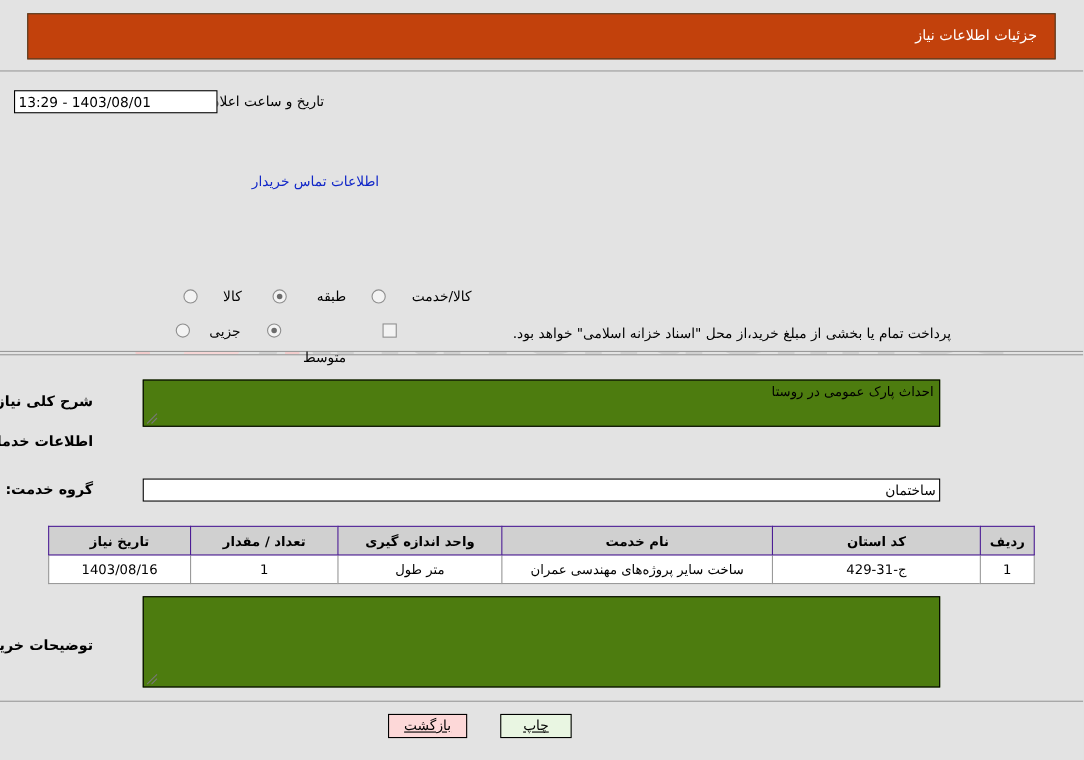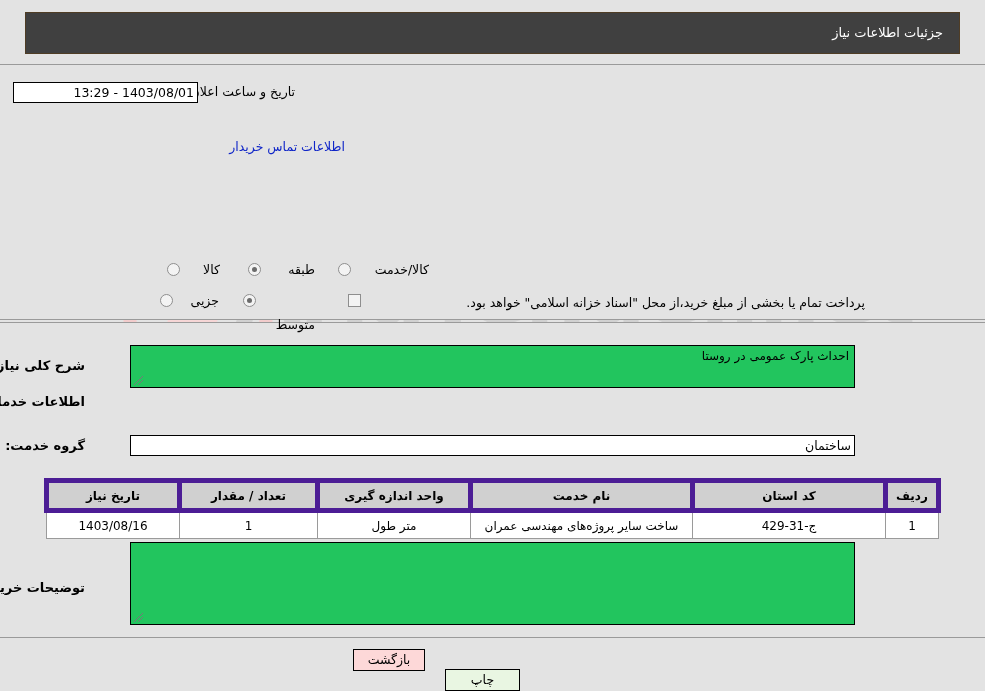--- a/index.html
+++ b/index.html
@@ -37,21 +37,21 @@
   #watermark .wm-shield{
     position:absolute;
     left:28px; top:0px;
   }
 
   
   #pageheader{
     position:absolute;
     left:25px; top:12px;
     width:935px; height:42px;
-    background:#404040;
+    background:#c2410c;
     border:1px solid #4f3d25;
     box-sizing:border-box;
     color:#fff;
     z-index:3;
   }
   #pageheader .ttl{
     position:absolute;
     right:16px; top:12px;
     font-size:13px;
   }
@@ -85,21 +85,21 @@
     border:1px solid #000;
     box-sizing:border-box;
     height:21px;
     line-height:19px;
     font-size:12.5px;
     padding:0 3px;
     overflow:hidden;
     white-space:nowrap;
   }
   .fld.rt{text-align:right;}
-  .fld.num{direction:ltr;text-align:right;}
+  .fld.num{direction:ltr;text-align:left;}
   .fld.yellow{background:#fbfbe7;}
 
   .lnk{
     position:absolute;
     color:#1026c8;
     font-size:12.5px;
     white-space:nowrap;
     cursor:pointer;
     z-index:9;
     background:transparent;
@@ -126,21 +126,21 @@
     position:absolute;
     width:13px;height:13px;
     border:1px solid #8e8e8e;
     background:#f3f3f3;
     box-sizing:border-box;
   }
 
   
   .ta{
     position:absolute;
-    background:#22c55e;
+    background:#4d7c0f;
     border:1px solid #000;
     box-sizing:border-box;
     font-size:12px;
     padding:3px 5px 0 5px;
     line-height:15px;
     text-align:right;
     overflow:hidden;
   }
   .ta .grip{
     position:absolute;
@@ -152,21 +152,21 @@
   #tbl{
     position:absolute;
     left:44px; top:478px;
     width:897px;
     border-collapse:collapse;
     font-size:12px;
     z-index:7;
   }
   #tbl th{
     background:#d0d0d0;
-    border:5px solid #4c1d95;
+    border:1px solid #4c1d95;
     height:25px;
     font-weight:bold;
     font-size:12px;
     text-align:center;
     padding:0 4px;
     white-space:nowrap;
   }
   #tbl td{
     background:#fff;
     border:1px solid #9a9a9a;
@@ -189,20 +189,21 @@
     position:absolute;
     height:22px;
     border:1px solid #000;
     box-sizing:border-box;
     font-size:12.5px;
     line-height:20px;
     text-align:center;
     cursor:pointer;
     font-family:"DejaVu Sans","Liberation Sans",sans-serif;
     padding:0;
+    text-decoration:underline;
   }
   #btn-print{background:#e9f6e2;}
   #btn-back{background:#fdd8d8;}
 </style>
 </head>
 <body>
 
 <div id="watermark">
   <svg class="wm-shield" width="150" height="190" viewBox="0 0 150 190">
     <path d="M75 4 L144 30 L144 92 C144 140 110 170 75 186 C40 170 6 140 6 92 L6 30 Z" fill="none" stroke="#f2cccc" stroke-width="13"></path>
@@ -221,21 +222,21 @@
 <div class="fld num" style="right:607px; top:82px; width:283px;">1103110620000001</div>
 
 <div class="lbl" style="right:690px; top:84px; z-index:8;">تاریخ و ساعت اعلان عمومی:</div>
 <div class="fld num" style="right:787px; top:82px; width:185px; z-index:8;">13:29 - 1403/08/01</div>
 
 <div class="lbl" style="right:900px; top:111px;">نام دستگاه خریدار:</div>
 <div class="fld rt" style="right:607px; top:109px; width:375px;">دهیاری رمیله سفلی بخش مشراگه شهرستان رامشیر</div>
 
 <div class="lbl" style="right:900px; top:139px;">ایجاد کننده درخواست:</div>
 <div class="fld rt" style="right:607px; top:137px; width:375px;">امین خالدی مسئول مالی دهیاری رمیله سفلی بخش مشراگه شهرستان رامشیر</div>
-<div class="lnk" style="right:640px; top:139px;">اطلاعات تماس خریدار</div>
+<div class="lnk" style="right:640px; top:157px;">اطلاعات تماس خریدار</div>
 
 <div class="lbl" style="right:900px; top:168px; width:72px; line-height:15px; white-space:normal; text-align:right;">مهلت ارسال پاسخ: تا تاریخ:</div>
 <div class="fld num" style="right:607px; top:167px; width:175px;">1403/08/16</div>
 <div class="lbl" style="right:553px; top:170px;">ساعت</div>
 <div class="fld num" style="right:452px; top:167px; width:95px;">14:00</div>
 <div class="fld num" style="right:333px; top:167px; width:99px;">15</div>
 <div class="lbl" style="right:297px; top:170px;">روز و</div>
 <div class="fld num yellow" style="right:200px; top:167px; width:90px;">00:07:34</div>
 <div class="lbl" style="right:85px; top:170px;">ساعت باقی مانده</div>
 
@@ -300,15 +301,15 @@
 </table>
 
 <div class="lbl b" style="right:900px; top:580px; z-index:8;">توضیحات خریدار:</div>
 <div class="ta" style="right:130px; top:542px; width:725px; height:83px; z-index:8;">
   <svg class="grip" viewBox="0 0 11 11">
     <path d="M10 1 L1 10 M10 5 L5 10" stroke="#777" stroke-width="1" fill="none"></path>
   </svg>
 </div>
 
 <div id="footer">
-  <button class="btn" id="btn-print" style="right:465px; top:11px; width:75px;margin-top:20px;">چاپ</button>
+  <button class="btn" id="btn-print" style="right:465px; top:11px; width:65px;">چاپ</button>
   <button class="btn" id="btn-back" style="right:560px; top:11px; width:72px;">بازگشت</button>
 </div>
 
 </body></html>

